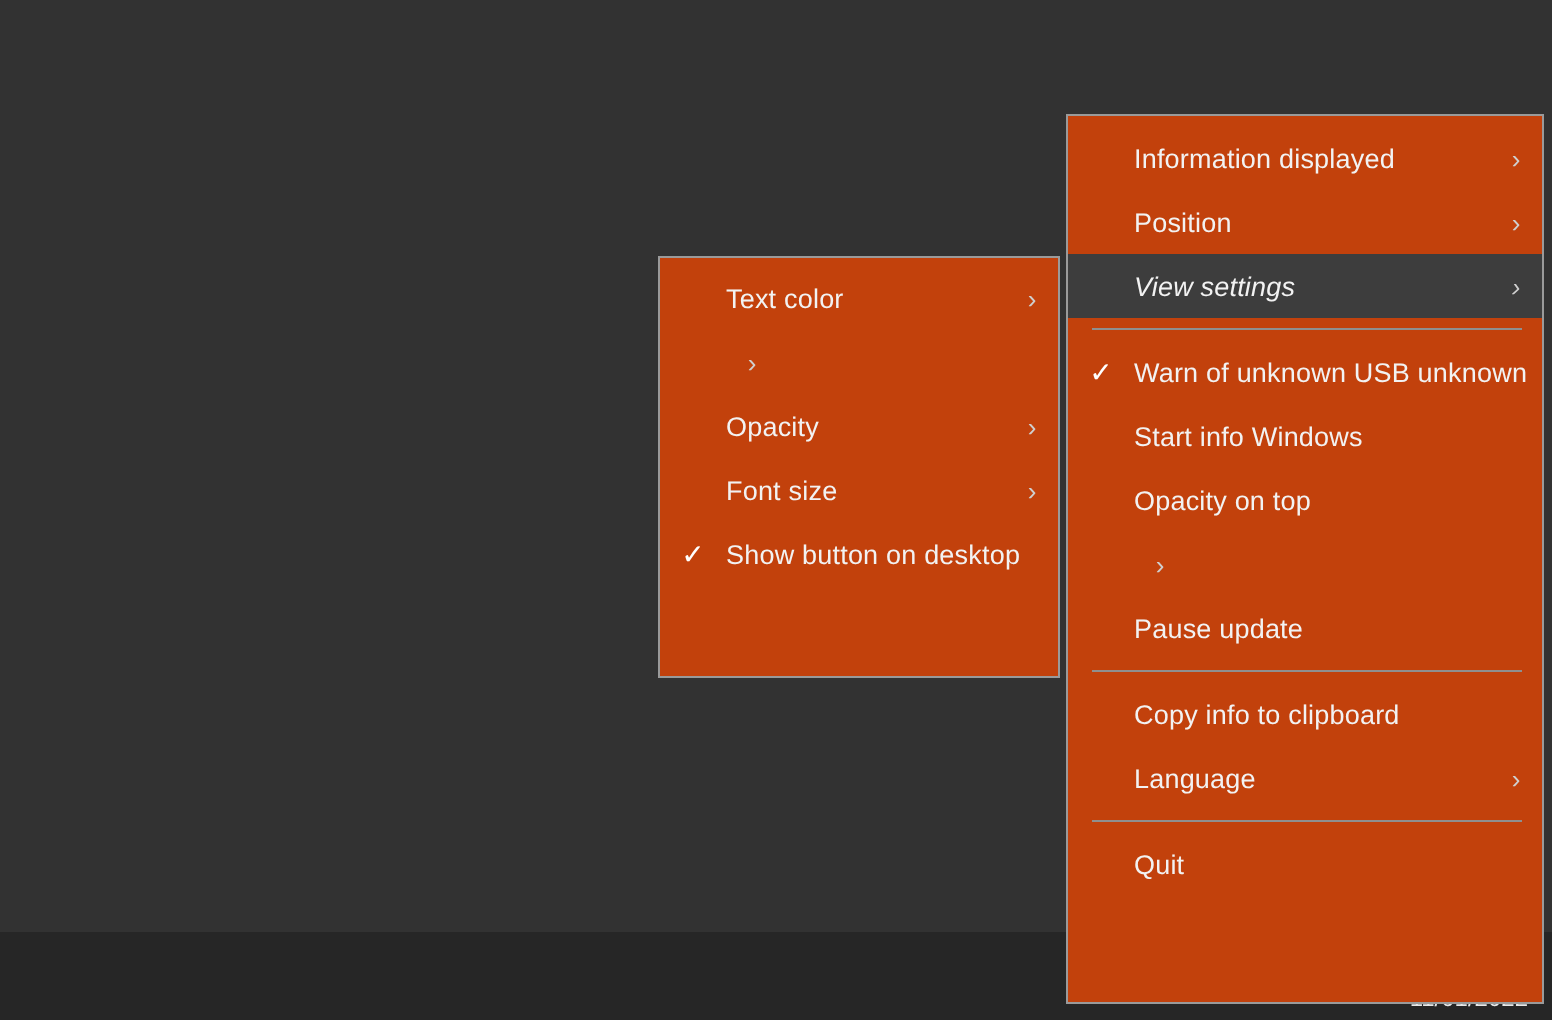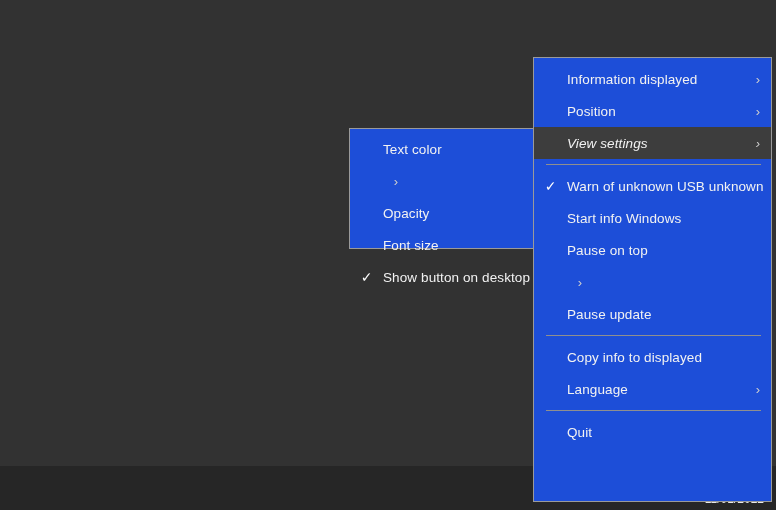--- a/index.html
+++ b/index.html
@@ -65,40 +65,40 @@
     flex-direction: column;
     justify-content: flex-end;
     height: 44px;
     padding-bottom: 4px;
     box-sizing: border-box;
   }
 
   
   .menu {
     position: absolute;
-    background: #1d4ed8;
+    background: #c2410c;
     border: 1px solid #9a9a9a;
     box-sizing: border-box;
     color: #f0f0f0;
     font-size: 13.5px;
   }
 
   #main-menu {
     left: 533px;
     top: 57px;
     width: 239px;
     height: 445px;
     z-index: 20;
   }
 
   #sub-menu {
-    left: 349px;
+    left: 329px;
     top: 128px;
     width: 201px;
-    height: 121px;
+    height: 211px;
     z-index: 10;
   }
 
   .menu-item {
     position: relative;
     display: flex;
     align-items: center;
     height: 32px;
     padding: 0 0 0 0;
     cursor: default;
@@ -238,36 +238,36 @@
           <span class="item-label">Warn of unknown USB unknown</span>
           <span class="arrow-slot"></span>
         </div>
         <div class="menu-item">
           <span class="check-slot"></span>
           <span class="item-label">Start info Windows</span>
           <span class="arrow-slot"></span>
         </div>
         <div class="menu-item">
           <span class="check-slot"></span>
-          <span class="item-label">Pause on top</span>
+          <span class="item-label">Opacity on top</span>
           <span class="arrow-slot"></span>
         </div>
         <div class="menu-item">
           <span class="check-slot"></span>
           <span class="arrow-slot">›</span>
         </div>
         <div class="menu-item">
           <span class="check-slot"></span>
           <span class="item-label">Pause update</span>
           <span class="arrow-slot"></span>
         </div>
         <div class="separator"></div>
         <div class="menu-item">
           <span class="check-slot"></span>
-          <span class="item-label">Copy info to displayed</span>
+          <span class="item-label">Copy info to clipboard</span>
           <span class="arrow-slot"></span>
         </div>
         <div class="menu-item">
           <span class="check-slot"></span>
           <span class="item-label">Language</span>
           <span class="arrow-slot">›</span>
         </div>
         <div class="separator"></div>
         <div class="menu-item">
           <span class="check-slot"></span>

